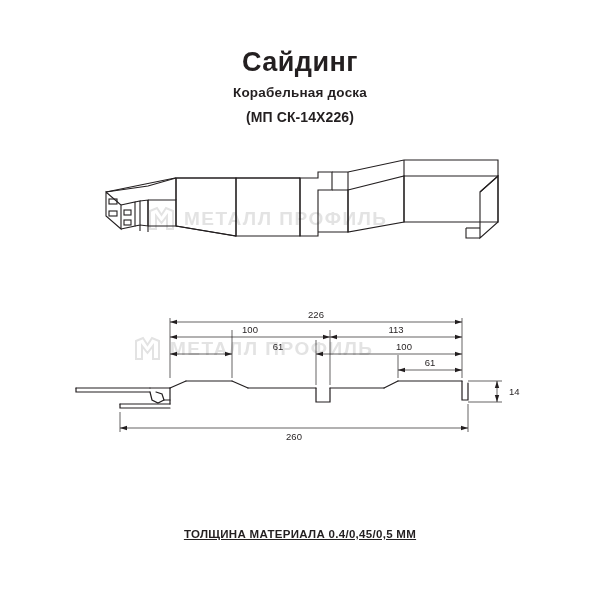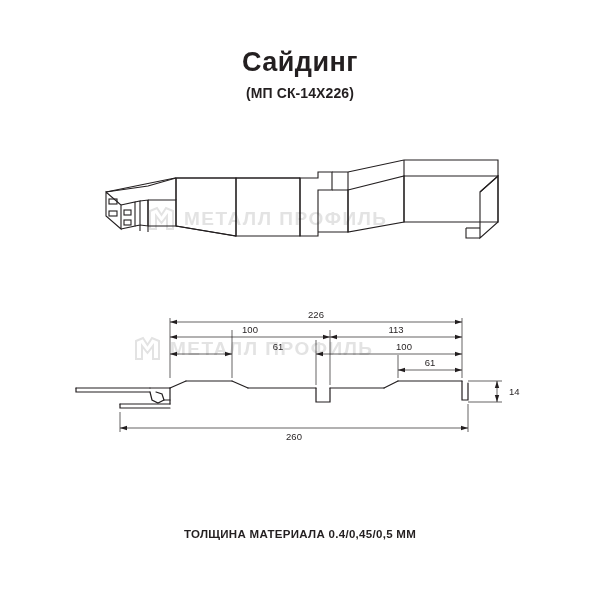--- a/index.html
+++ b/index.html
@@ -53,20 +53,21 @@
   
   .footer {
     position: absolute;
     top: 528px;
     left: 0;
     width: 600px;
     text-align: center;
     font-size: 11.5px;
     font-weight: bold;
     letter-spacing: 0.3px;
+    text-decoration: underline;
   }
 
   
   .watermark {
     position: absolute;
     display: flex;
     align-items: center;
     gap: 9px;
     color: #e3e3e3;
     font-weight: bold;
@@ -98,20 +99,21 @@
     fill: #231f20;
   }
 </style>
 </head>
 <body>
 
 <div class="page">
 
   <div class="header">
     <div class="title-main">Сайдинг</div>
+    <div class="title-sub">Корабельная доска</div>
     <div class="title-code">(МП СК-14Х226)</div>
   </div>
 
   <div class="watermark wm-1">
     <span class="wm-logo">
       <svg width="27" height="25" viewBox="0 0 27 25">
         <path d="M2 23 L2 5 L9 2 L13.5 9 L18 2 L25 5 L25 23 L19 23 L19 10 L13.5 17 L8 10 L8 23 Z" fill="none" stroke="#e3e3e3" stroke-width="2"></path>
       </svg>
     </span>
     <span>МЕТАЛЛ ПРОФИЛЬ</span>

